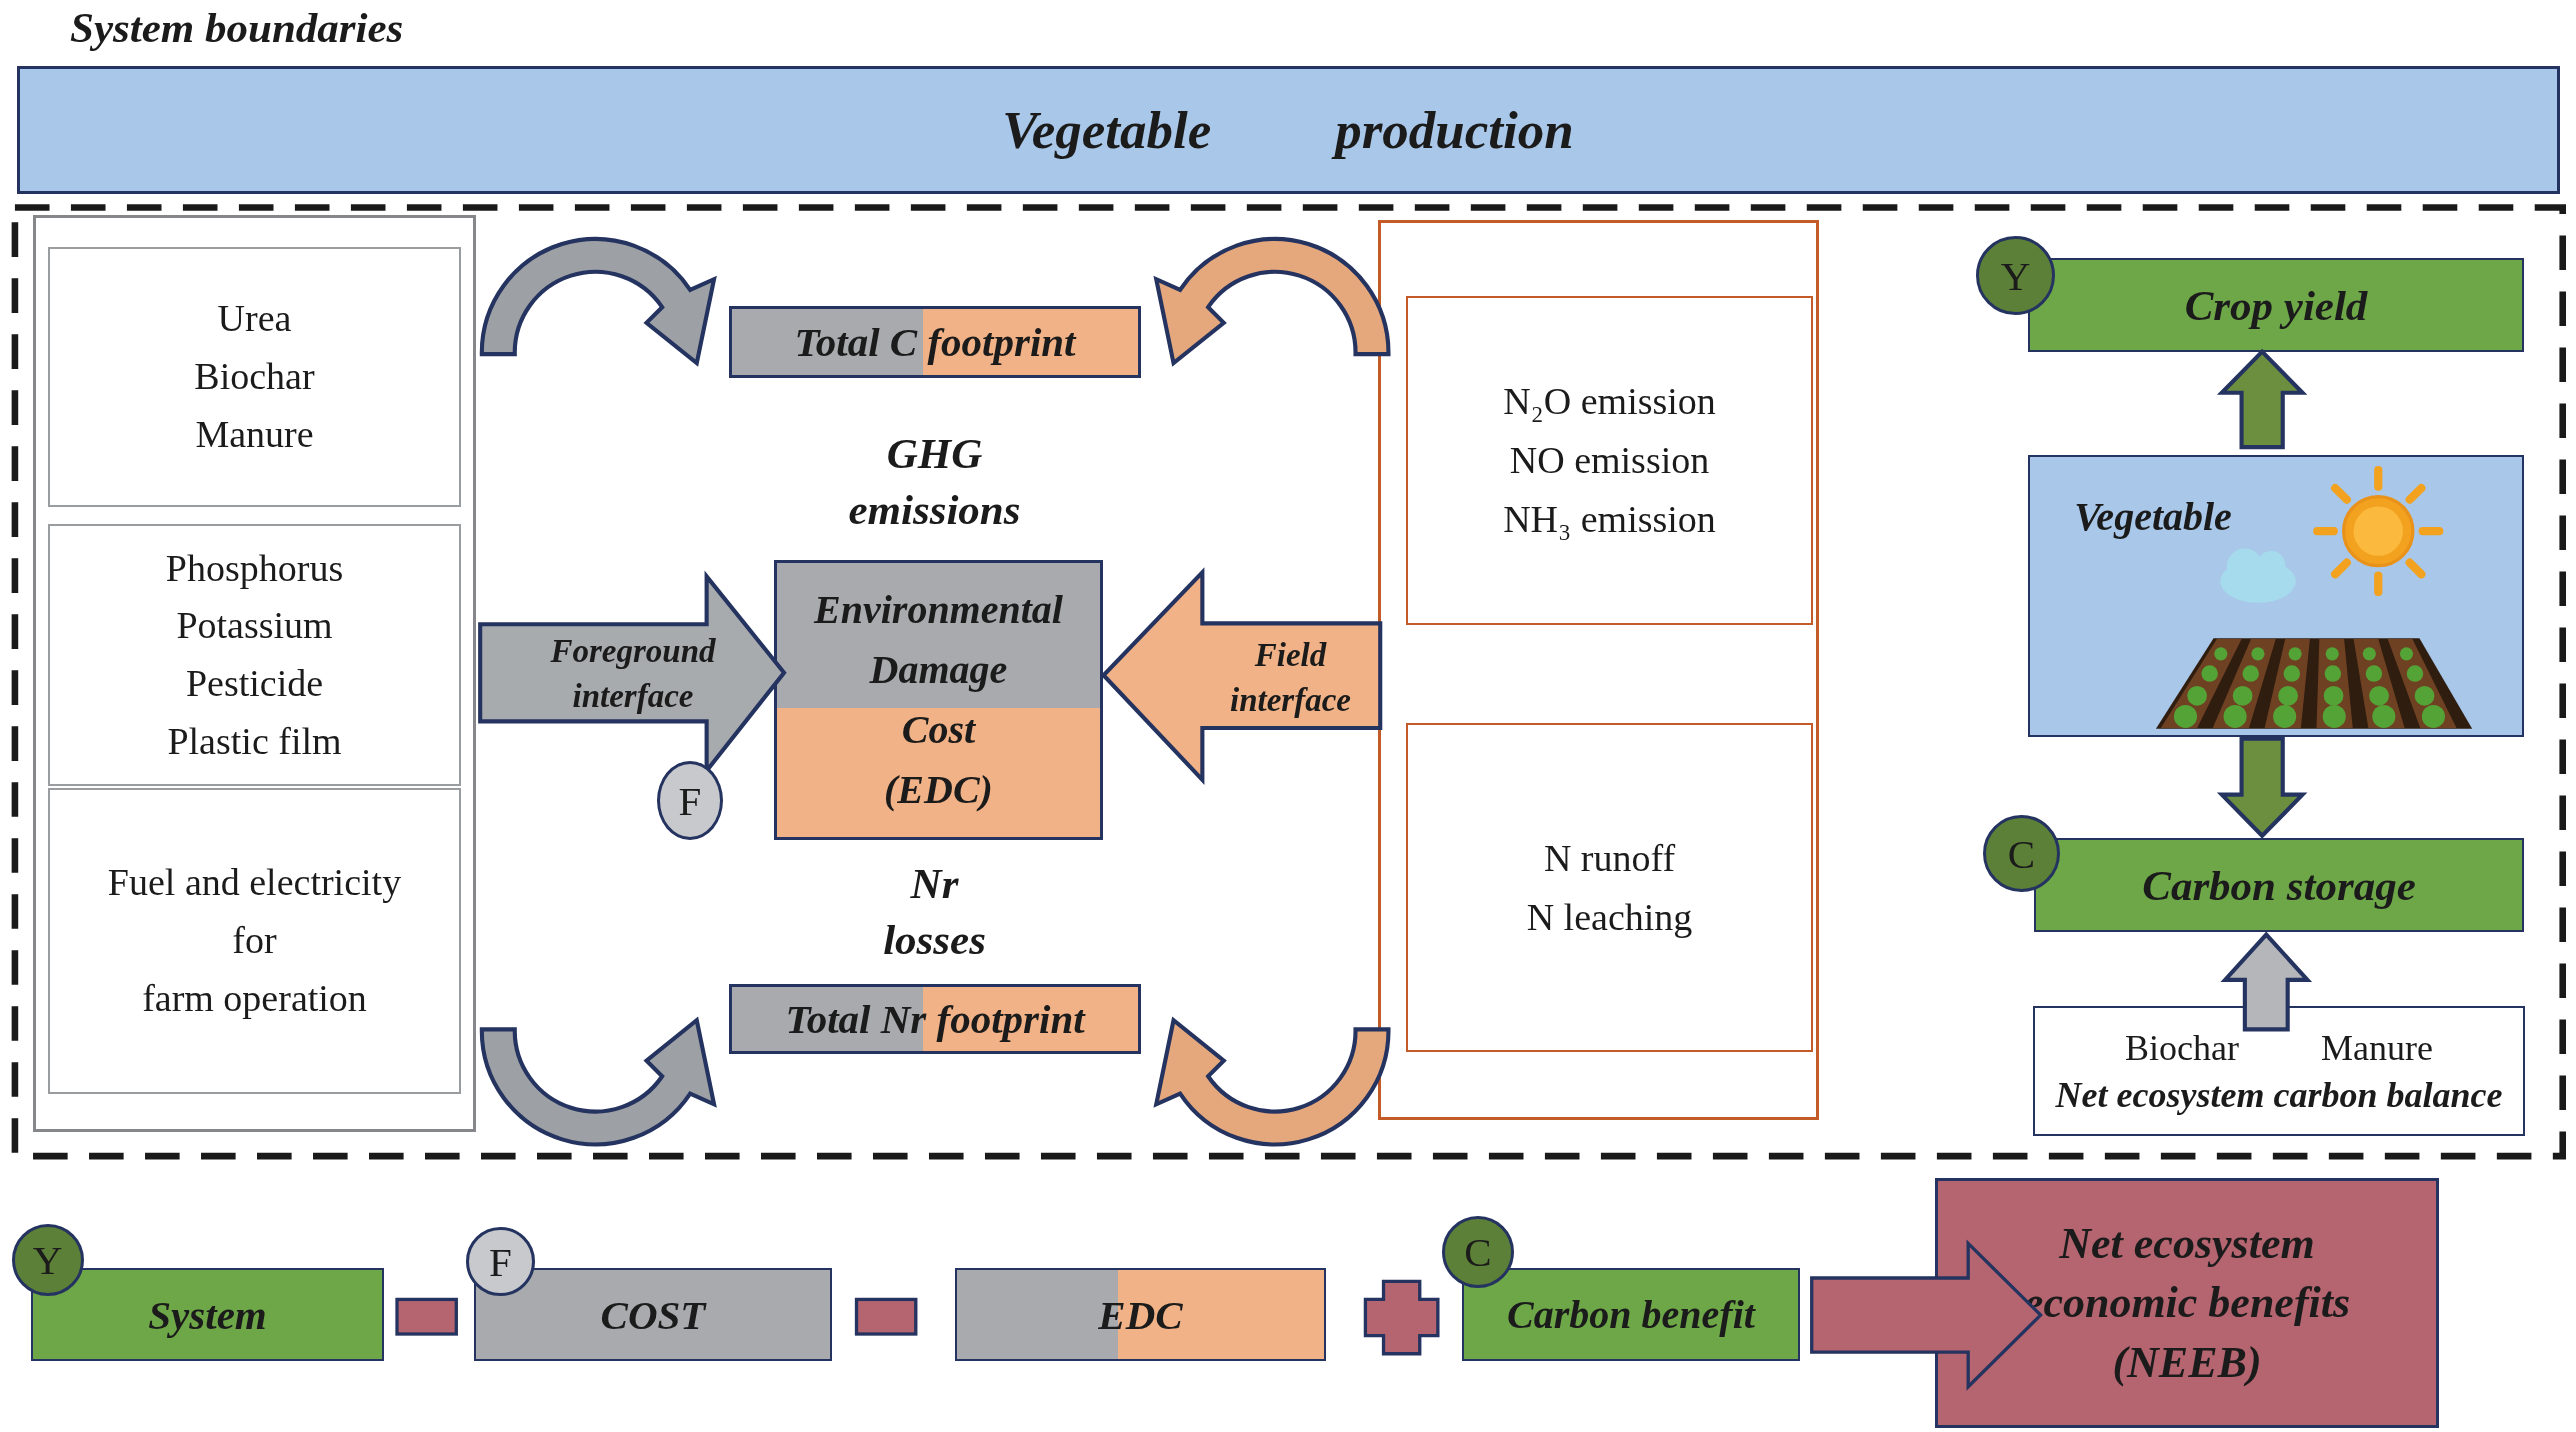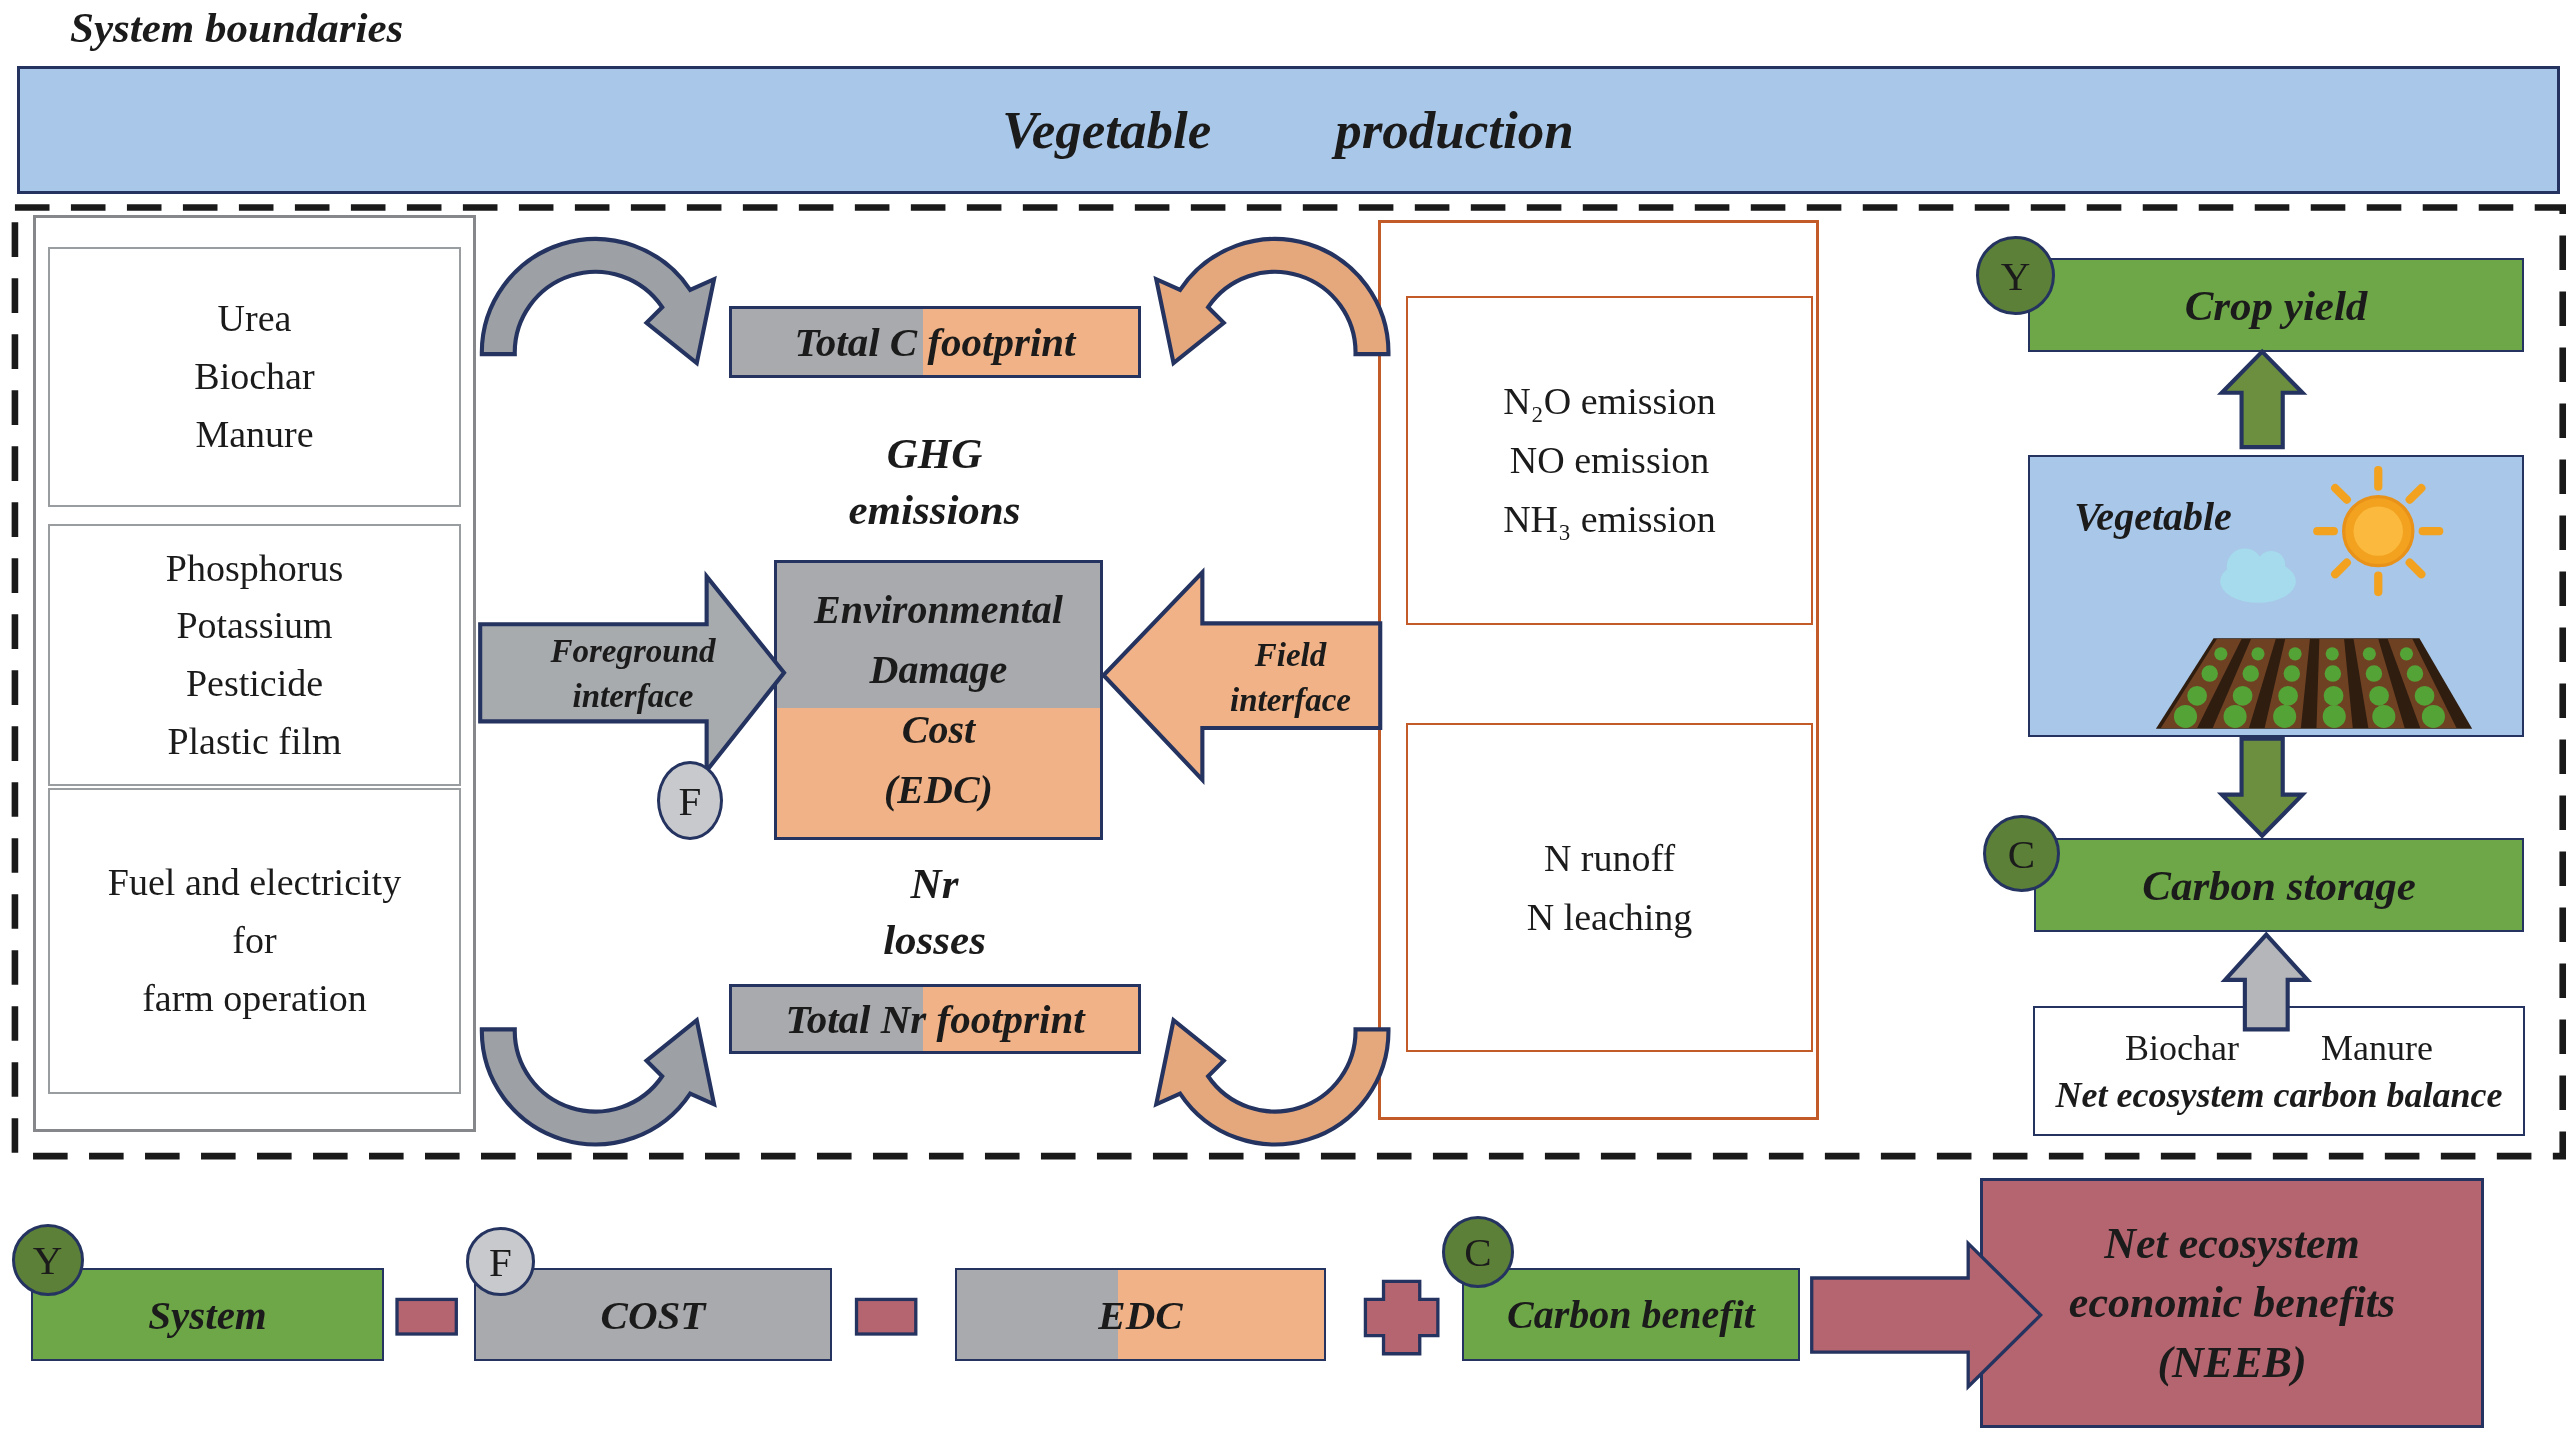--- a/index.html
+++ b/index.html
@@ -59,21 +59,21 @@
   .balance .row2{text-align:center;font-size:36px;}
 
   .y2{left:11.5px;top:1224px;width:72px;height:72px;}
   .income{left:31px;top:1268px;width:353px;height:93px;background:var(--green,#6ea748);border:2.5px solid var(--navy,#24335f);font-size:41px;}
   .f2{left:466px;top:1227px;width:69px;height:69px;}
   .cost{left:474px;top:1268px;width:358px;height:93px;background:var(--box_gray,#a8aaad);border:2.5px solid var(--navy,#24335f);font-size:41px;}
   .edc2{left:955px;top:1268px;width:371px;height:93px;border:2.5px solid var(--navy,#24335f);
         background:linear-gradient(to right,var(--box_gray,#a8aaad) 0 44%,var(--box_orange,#f0b286) 44%);font-size:41px;}
   .c2{left:1442px;top:1216px;width:72px;height:72px;}
   .benefit{left:1462px;top:1268px;width:338px;height:93px;background:var(--green,#6ea748);border:2.5px solid var(--navy,#24335f);font-size:40px;}
-  .neeb{left:1980px;top:1178px;width:504px;height:250px;background:var(--maroon,#b4656f);border:3.3px solid var(--navy,#24335f);
+  .neeb{left:1935px;top:1178px;width:504px;height:250px;background:var(--maroon,#b4656f);border:3.3px solid var(--navy,#24335f);
         font-size:44px;line-height:1.35;}
 
   svg.shapes{left:0;top:0;width:2576px;height:1432px;pointer-events:none;}
   .sv-dash{fill:none;stroke:#1a1a1a;stroke-width:8;stroke-dasharray:42 26;}
   .sv-garch{fill:var(--arch_gray,#9da0a4);stroke:var(--navy,#24335f);stroke-width:5;}
   .sv-oarch{fill:var(--arch_orange,#e5a87d);stroke:var(--navy,#24335f);stroke-width:5;}
   .sv-garrow{fill:var(--arrow_gray,#a8abae);stroke:var(--navy,#24335f);stroke-width:5;}
   .sv-oarrow{fill:var(--box_orange,#f0b286);stroke:var(--navy,#24335f);stroke-width:5;}
   .sv-green{fill:var(--arrow_green,#6b8f3f);stroke:var(--navy,#24335f);stroke-width:5;}
   .sv-ltgray{fill:var(--arrow_ltgray,#b4b6b9);stroke:var(--navy,#24335f);stroke-width:5;}

